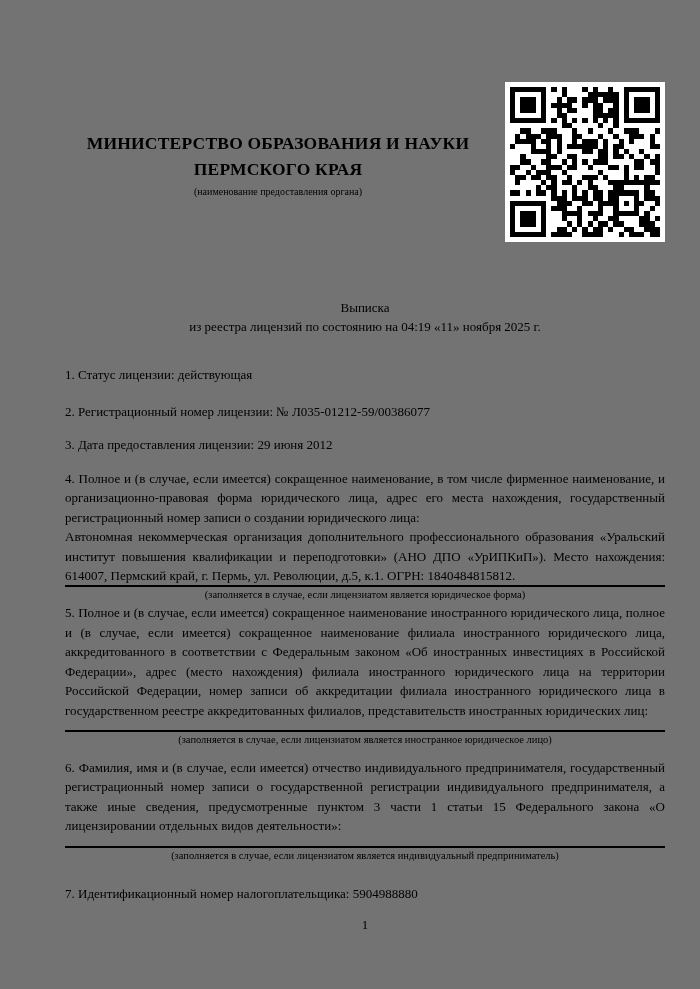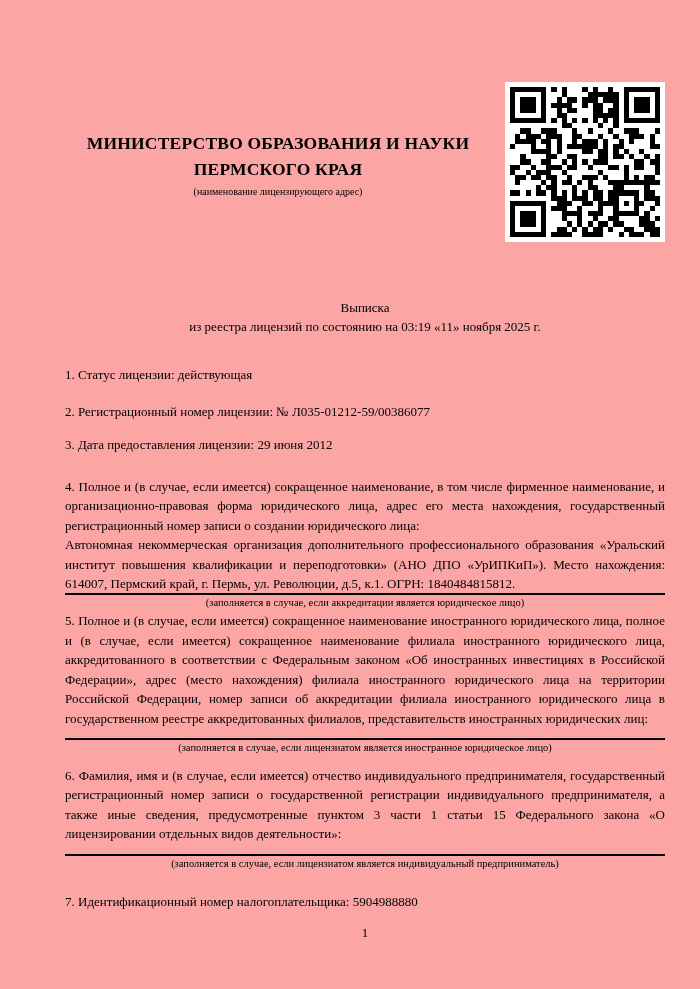--- a/index.html
+++ b/index.html
@@ -1,21 +1,21 @@
 <!DOCTYPE html>
 <html lang="ru"><head>
 <meta charset="utf-8">
 <style>
   html, body { margin: 0; padding: 0; background: #ffffff; }
   .page {
     position: relative;
     width: 700px;
     height: 989px;
     margin: 0 auto;
-    background: #fca5a5;
+    background: #737373;
     color: #000000;
     font-family: "Liberation Serif", "DejaVu Serif", serif;
     font-size: 13px;
     box-sizing: border-box;
     padding: 82px 35px 0 65px;
     overflow: hidden;
   }
 
   
   .header { display: flex; align-items: flex-start; }
@@ -32,39 +32,39 @@
   .item p { margin: 0; font-family: Liberation Serif, serif; }
   .body { line-height: 19.4px; }
   .just { text-align: justify; }
   .caption { font-size: 10.5px; line-height: 16px; text-align: center; margin-top: 2px; }
   .ruled { border-bottom: 2px solid #000000; }
   .empty-line { min-height: 10px; }
 
   #item-1 { margin-top: 28px; }
   #item-2 { margin-top: 18px; }
   #item-3 { margin-top: 13px; }
-  #item-4 { margin-top: 23px; }
+  #item-4 { margin-top: 15px; }
   #item-5 { }
   #item-6 { margin-top: 10px; }
   #item-7 { margin-top: 20px; }
 
   .page-number { margin-top: 12px; text-align: center; line-height: 19.4px; }
 </style>
 </head>
 <body>
 
 <div class="page">
 
   <div class="header">
     <div class="ministry">
       <div class="ministry-name">
         <div>МИНИСТЕРСТВО ОБРАЗОВАНИЯ И НАУКИ</div>
         <div>ПЕРМСКОГО КРАЯ</div>
       </div>
-      <div class="ministry-caption">(наименование лицензирующего адрес)</div>
+      <div class="ministry-caption">(наименование предоставления органа)</div>
     </div>
     <div class="qr-box">
       <svg id="qr-svg" viewBox="-1 -1 31 31" xmlns="http://www.w3.org/2000/svg">
           <g fill="#000000">
             <rect x="0" y="0" width="1" height="1"></rect>
             <rect x="1" y="0" width="1" height="1"></rect>
             <rect x="2" y="0" width="1" height="1"></rect>
             <rect x="3" y="0" width="1" height="1"></rect>
             <rect x="4" y="0" width="1" height="1"></rect>
             <rect x="5" y="0" width="1" height="1"></rect>
@@ -486,41 +486,41 @@
             <rect x="25" y="28" width="1" height="1"></rect>
             <rect x="27" y="28" width="1" height="1"></rect>
             <rect x="28" y="28" width="1" height="1"></rect>
           </g>
         </svg>
     </div>
   </div>
 
   <div class="subtitle">
     <div>Выписка</div>
-    <div>из реестра лицензий по состоянию на 03:19 «11» ноября 2025 г.</div>
+    <div>из реестра лицензий по состоянию на 04:19 «11» ноября 2025 г.</div>
   </div>
 
   <section class="item" id="item-1">
     <p class="body">1. Статус лицензии: действующая</p>
   </section>
 
   <section class="item" id="item-2">
     <p class="body">2. Регистрационный номер лицензии: № Л035-01212-59/00386077</p>
   </section>
 
   <section class="item" id="item-3">
     <p class="body">3. Дата предоставления лицензии: 29 июня 2012</p>
   </section>
 
   <section class="item" id="item-4">
     <div class="ruled">
       <p class="body just">4. Полное и (в случае, если имеется) сокращенное наименование, в том числе фирменное наименование, и организационно-правовая форма юридического лица, адрес его места нахождения, государственный регистрационный номер записи о создании юридического лица:</p>
       <p class="body just">Автономная некоммерческая организация дополнительного профессионального образования «Уральский институт повышения квалификации и переподготовки» (АНО ДПО «УрИПКиП»). Место нахождения: 614007, Пермский край, г. Пермь, ул. Революции, д.5, к.1. ОГРН: 1840484815812.</p>
     </div>
-    <p class="caption">(заполняется в случае, если аккредитации является юридическое лицо)</p>
+    <p class="caption">(заполняется в случае, если лицензиатом является юридическое форма)</p>
   </section>
 
   <section class="item" id="item-5">
     <div class="ruled">
       <p class="body just">5. Полное и (в случае, если имеется) сокращенное наименование иностранного юридического лица, полное и (в случае, если имеется) сокращенное наименование филиала иностранного юридического лица, аккредитованного в соответствии с Федеральным законом «Об иностранных инвестициях в Российской Федерации», адрес (место нахождения) филиала иностранного юридического лица на территории Российской Федерации, номер записи об аккредитации филиала иностранного юридического лица в государственном реестре аккредитованных филиалов, представительств иностранных юридических лиц:</p>
       <p class="body empty-line"></p>
     </div>
     <p class="caption">(заполняется в случае, если лицензиатом является иностранное юридическое лицо)</p>
   </section>
 

